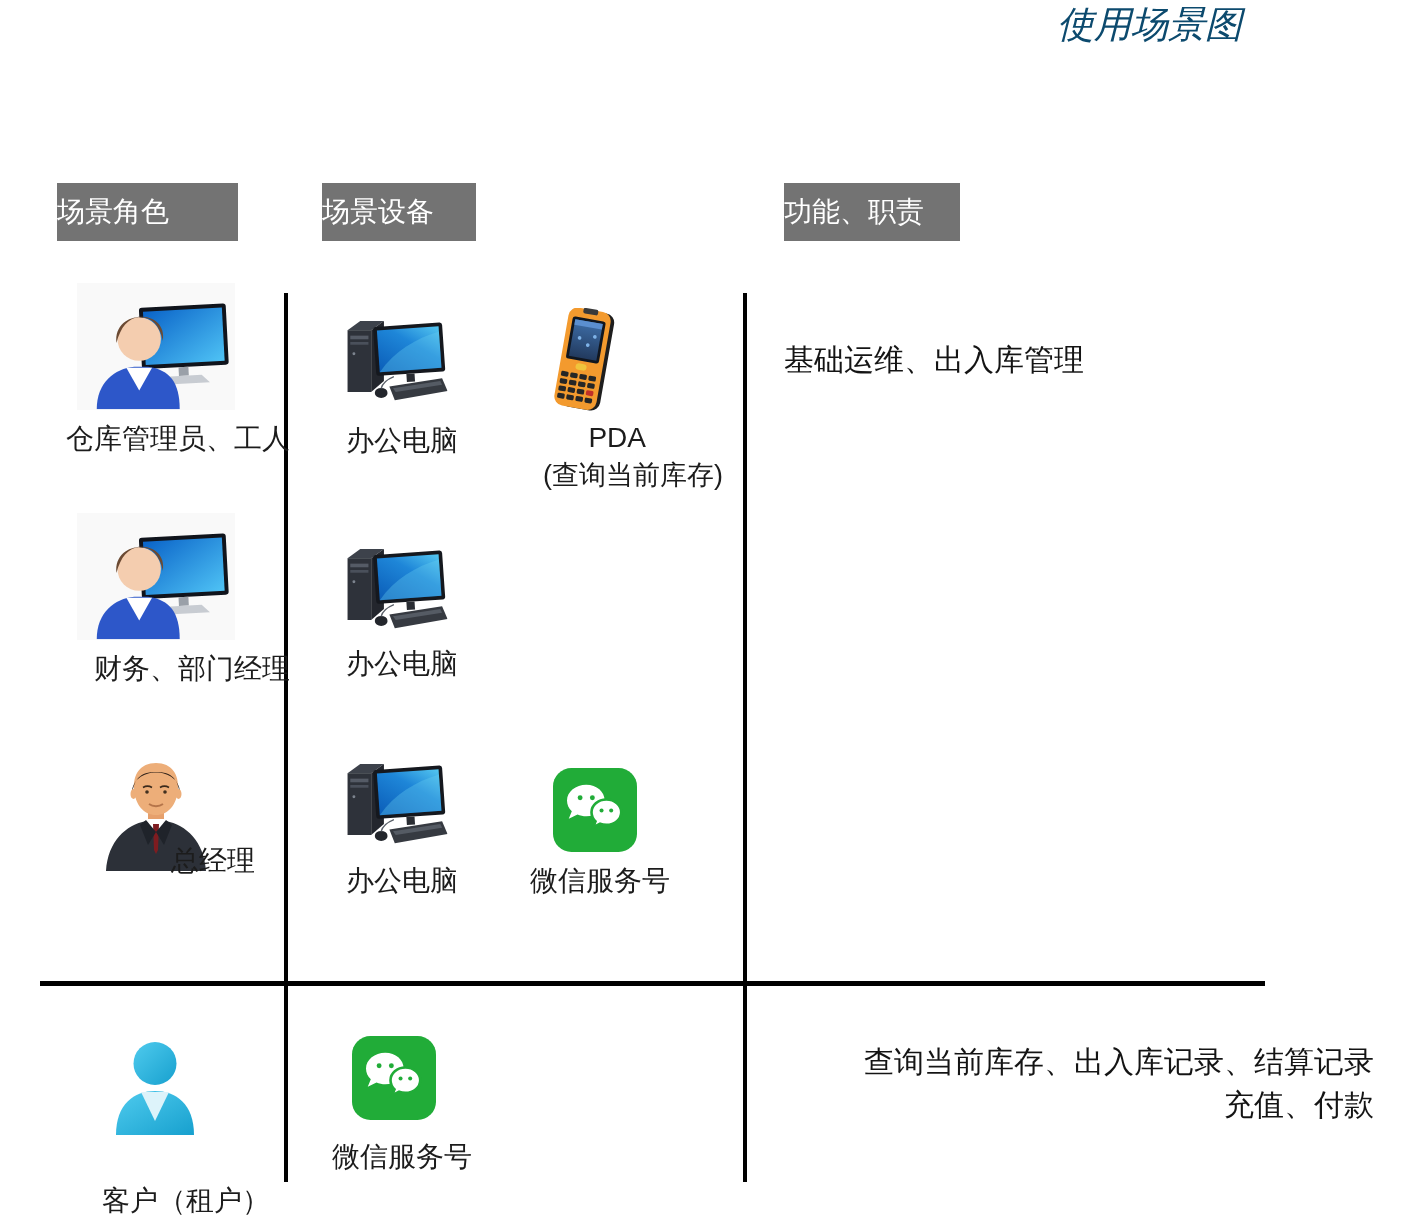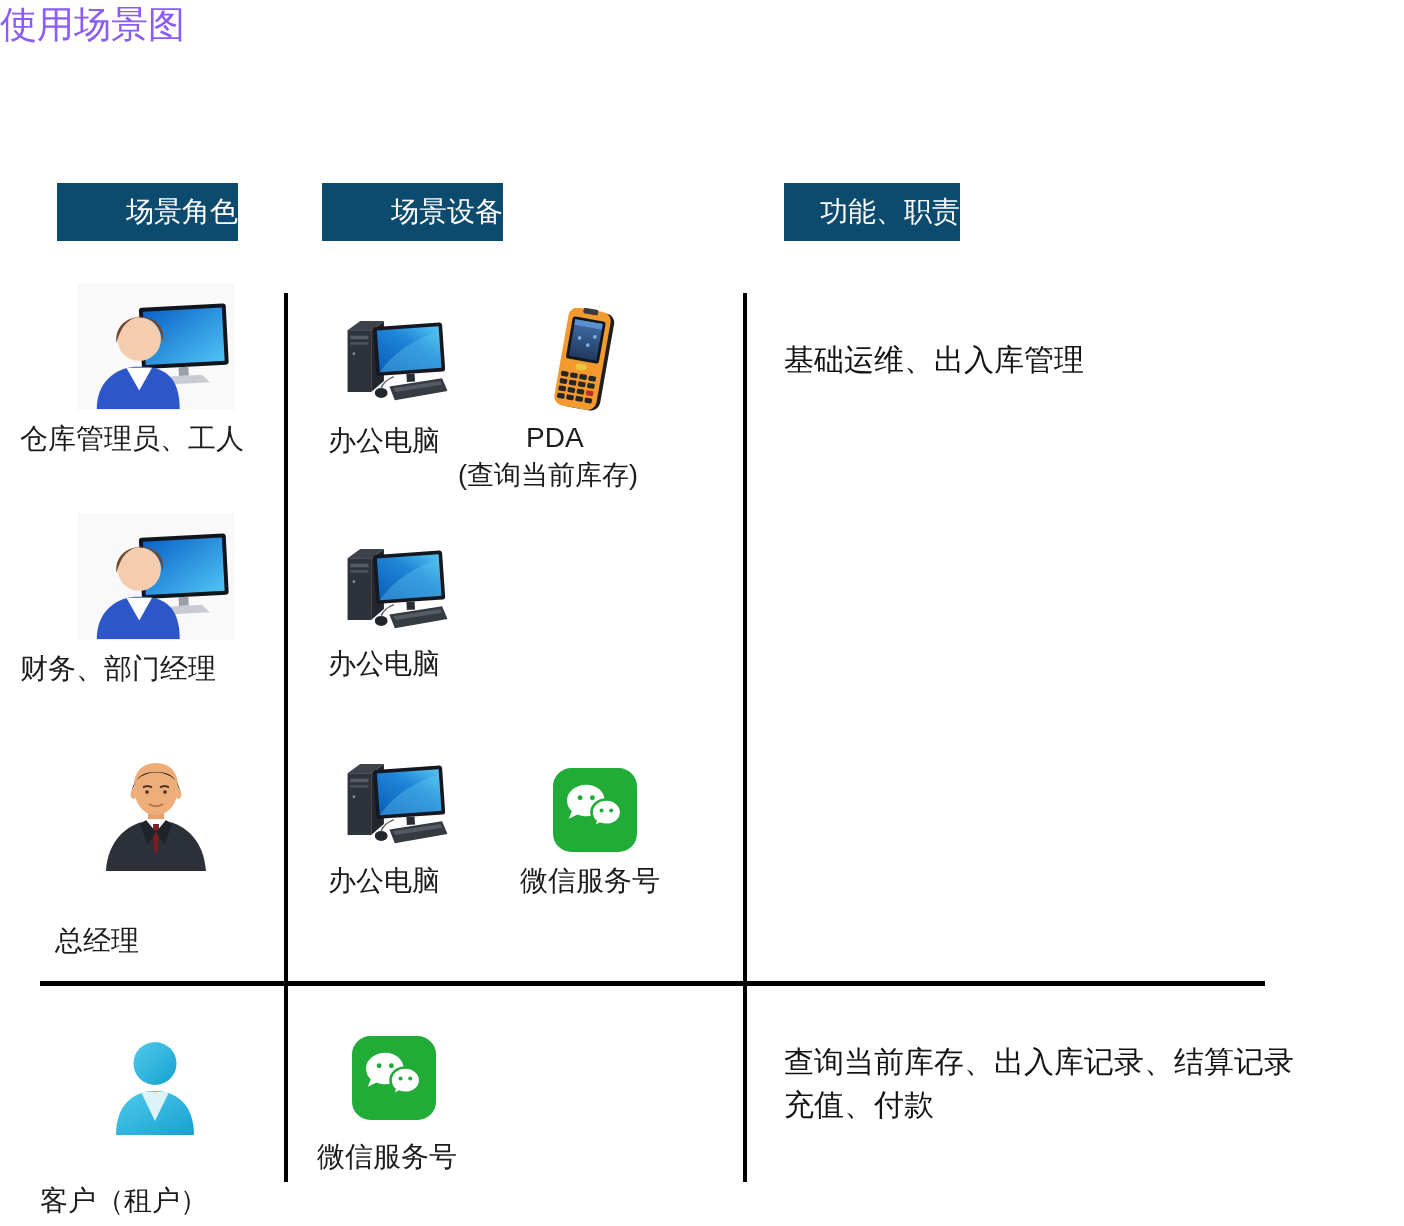--- a/index.html
+++ b/index.html
@@ -5,37 +5,38 @@
   html,body{margin:0;padding:0;background:#ffffff;}
   .canvas{
     position:relative;
     width:1404px;
     height:1226px;
     background:#ffffff;
     font-family:"Liberation Sans", sans-serif;
     color:#151515;
     overflow:hidden;
   }
-  .abs{position:absolute;}
+  .abs{position:absolute;text-align:right;}
   .title{
     left:0; top:68; width:1242px;
-    text-align:left;
+    text-align:right;
     font-size:37px;
-    color:#8b5cf6;
+    color:#0c4a6e;
+    font-style:italic;
   }
   .col-header{
     height:58px;
     line-height:58px;
-    text-align:right;
+    text-align:left;
     font-size:28px;
     color:#ffffff;
-    background:#0c4a6e;
+    background:#737373;
   }
   .h-roles{left:57px; top:183px; width:181px;}
-  .h-devices{left:322px; top:183px; width:181px;}
+  .h-devices{left:322px; top:183px; width:154px;}
   .h-functions{left:784px; top:183px; width:176px;}
   .vline{width:4px; top:293px; height:889px; background:#000000;}
   .vline1{left:284px;}
   .vline2{left:743px;}
   .hline{left:40px; top:981px; width:1225px; height:5px; background:#000000;}
   .lbl{
     font-size:28px;
     color:#1c1c1c;
     white-space:nowrap;
   }
@@ -224,21 +225,21 @@
       </svg>
   </div>
   <div class="abs lbl" style="left:328px; top:645px; width:130px;">办公电脑</div>
 
 
   <div class="abs icon-box" style="left:100px; top:752px; width:112px; height:120px;">
     <svg viewBox="0 0 112 118">
         <use href="#sym-businessman"></use>
       </svg>
   </div>
-  <div class="abs lbl" style="left:55px; top:922px; width:200px;">总经理</div>
+  <div class="abs lbl" style="left:55px; top:842px; width:200px;">总经理</div>
 
   <div class="abs icon-box" style="left:338px; top:755px; width:110px; height:100px;">
     <svg viewBox="0 0 120 110">
         <use href="#sym-desktop-pc"></use>
       </svg>
   </div>
   <div class="abs lbl" style="left:328px; top:862px; width:130px;">办公电脑</div>
 
   <div class="abs icon-box" style="left:553px; top:768px; width:84px; height:84px;">
     <svg viewBox="0 0 96 96">

